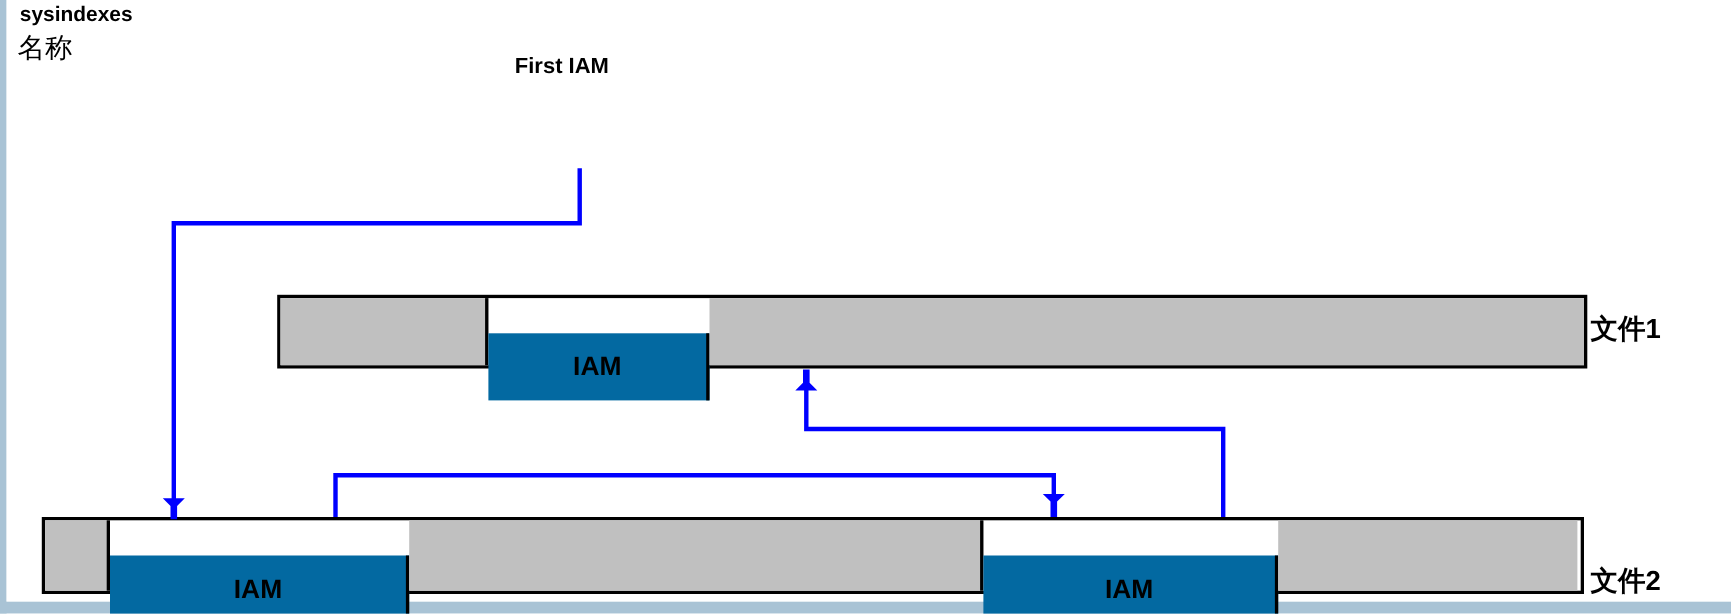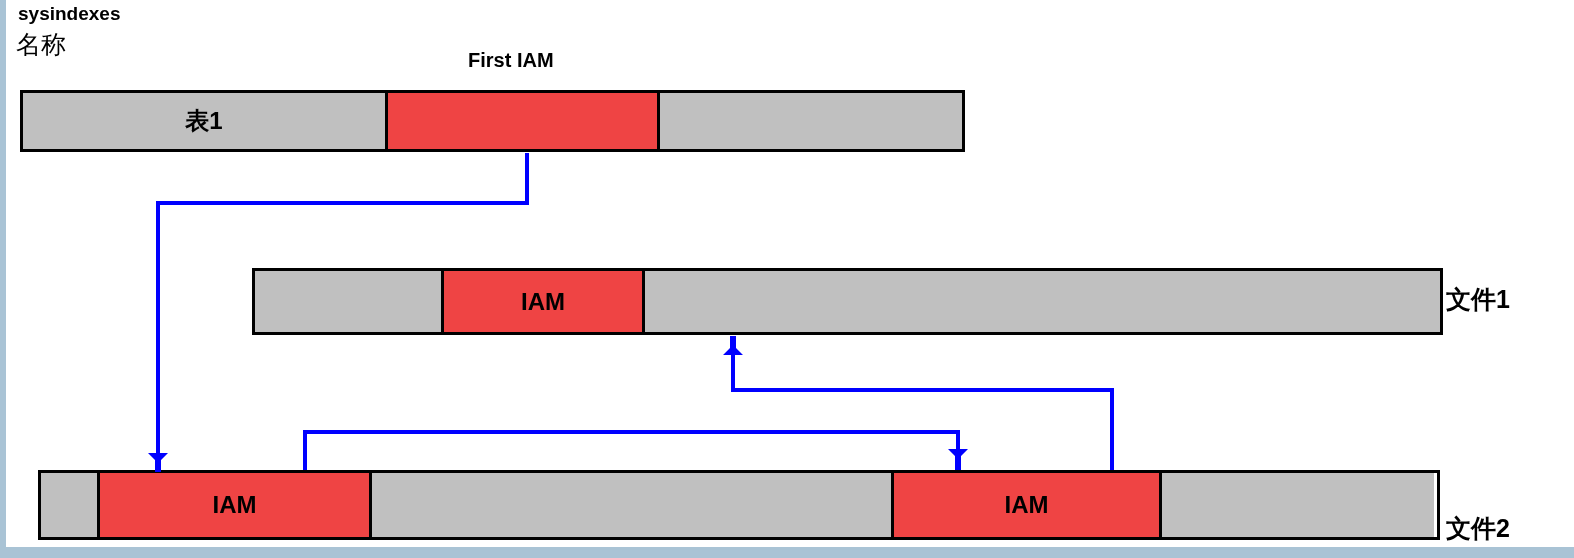--- a/index.html
+++ b/index.html
@@ -78,21 +78,21 @@
     justify-content: center;
     height: 100%;
     border-right: 3px solid #000000;
     font-size: 24px;
     font-weight: bold;
     color: #000000;
     overflow: hidden;
   }
   .cell:last-child { border-right: none; }
   .cell.gray { background: #c0c0c0; }
-  .cell.white { background: #ef4444; }
+  .cell.white { background: #0369a1; margin-top: 32px; }
   .cell-label { pointer-events: none; }
 
   
   #connectors {
     position: absolute;
     left: 0; top: 0;
     width: 1574px; height: 558px;
     pointer-events: none;
   }
 </style>
@@ -102,31 +102,20 @@
 <div id="canvas">
 
   <div class="frame-left"></div>
   <div class="frame-inner-left"></div>
   <div class="frame-bottom"></div>
 
   <div class="lbl lbl-title" style="left:18px; top:4px;">sysindexes</div>
   <div class="lbl lbl-cn" style="left:16px; top:32px;">名称</div>
   <div class="lbl lbl-first-iam" style="left:468px; top:50px;">First IAM</div>
 
-  <div class="bar" id="sysindexes-row" style="left:20px; top:90px; width:945px; height:62px;">
-    <div class="cell gray" style="width:365px;">
-      <span class="cell-label">表1</span>
-    </div>
-    <div class="cell white" style="width:272px;">
-      <span class="cell-label"></span>
-    </div>
-    <div class="cell gray" style="width:302px;">
-      <span class="cell-label"></span>
-    </div>
-  </div>
 
   <div class="bar" id="file1-bar" style="left:252px; top:268px; width:1191px; height:67px;">
     <div class="cell gray" style="width:189px;">
       <span class="cell-label"></span>
     </div>
     <div class="cell white" style="width:201px;">
       <span class="cell-label">IAM</span>
     </div>
     <div class="cell gray" style="width:795px;">
       <span class="cell-label"></span>

